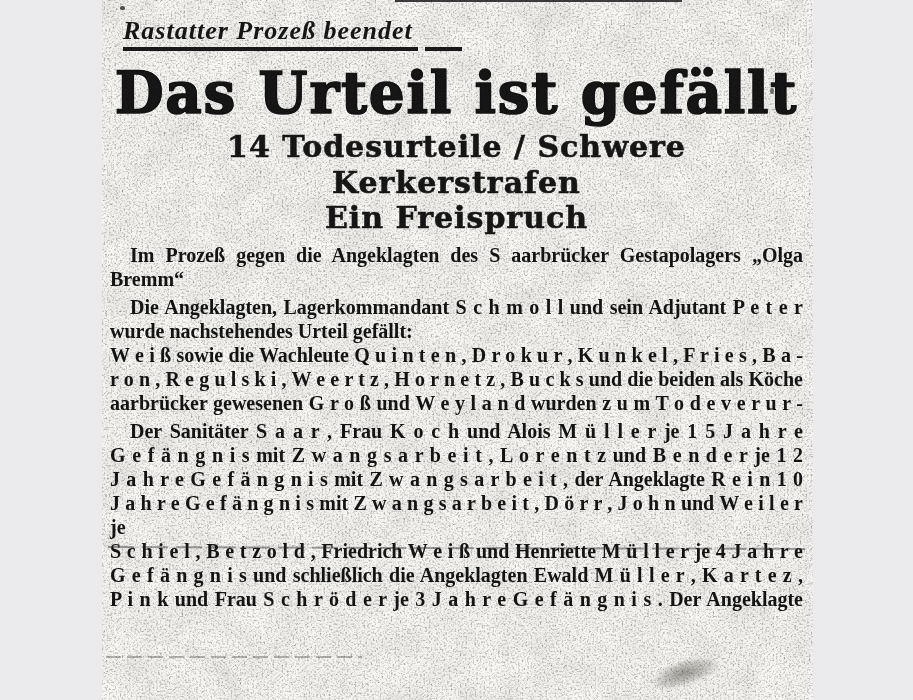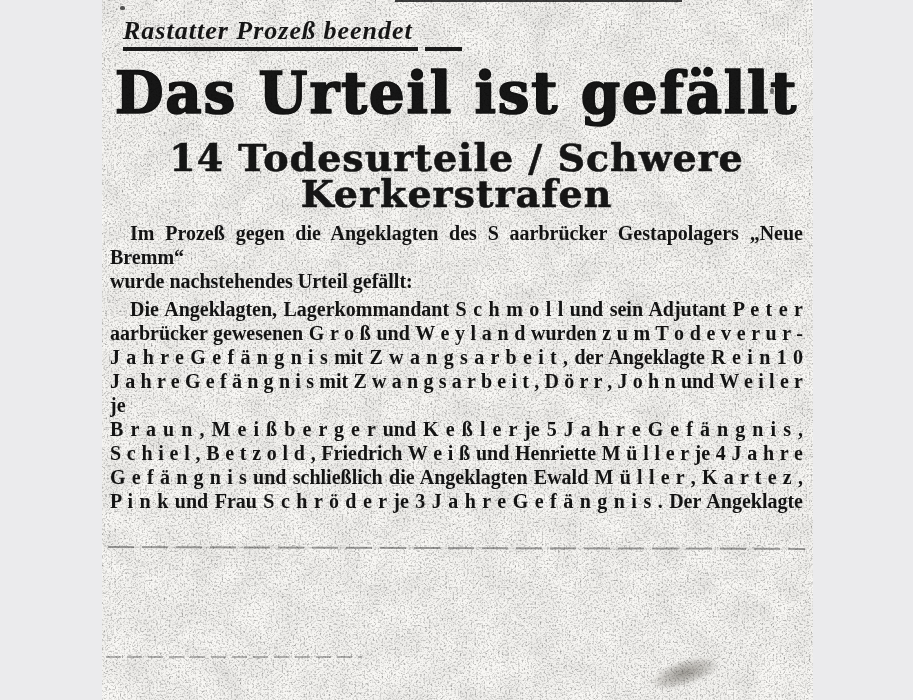--- a/index.html
+++ b/index.html
@@ -34,21 +34,21 @@
     font-size:56px;font-weight:bold;line-height:70px;letter-spacing:2px;
     -webkit-text-stroke:1.6px #141414;text-shadow:1px 0 0 #141414;
     transform:scaleY(1.04);
   }
 
   
   .subhead{
     text-align:center;font-family:"DejaVu Serif","Liberation Serif",serif;
     font-weight:bold;-webkit-text-stroke:.6px #161616;
   }
-  .subhead1{margin-top:13px;font-size:38px;line-height:36px;letter-spacing:1px;}
+  .subhead1{margin-top:2px;font-size:30px;line-height:36px;letter-spacing:1px;}
   .subhead2{font-size:30px;line-height:33px;letter-spacing:1px;}
 
   
   .article-body{margin-top:9px;font-size:20px;font-weight:700;line-height:24px;color:#151515;}
   .bodyline{text-align:justify;text-align-last:justify;}
   .bodyline.noStretch{text-align-last:left;}
   .bodyline.indent{text-indent:20px;}
   .bodyline.para{margin-top:4px;}
 
   
@@ -88,29 +88,33 @@
 
       <div class="kicker">Rastatter Prozeß beendet</div>
       <div class="kicker-underline">
         <div class="seg seg1"></div>
         <div class="seg seg2"></div>
       </div>
 
       <div class="headline">Das Urteil ist gefällt</div>
 
       <div class="subhead subhead1">14 Todesurteile / Schwere Kerkerstrafen</div>
+      <div class="subhead subhead2">Ein Freispruch</div>
 
       <div class="article-body">
-        <div class="bodyline indent">Im Prozeß gegen die Angeklagten des S aarbrücker Gestapolagers „Neue Bremm“</div>
+        <div class="bodyline indent">Im Prozeß gegen die Angeklagten des S aarbrücker Gestapolagers „Olga Bremm“</div>
+        <div class="bodyline indent para">Die Angeklagten, Lagerkommandant S c h m o l l und sein Adjutant P e t e r</div>
         <div class="bodyline noStretch">wurde nachstehendes Urteil gefällt:</div>
-        <div class="bodyline indent para">Die Angeklagten, Lagerkommandant S c h m o l l und sein Adjutant P e t e r</div>
+        <div class="bodyline">W e i ß sowie die Wachleute Q u i n t e n , D r o k u r , K u n k e l , F r i e s , B a -</div>
+        <div class="bodyline">r o n , R e g u l s k i , W e e r t z , H o r n e t z , B u c k s und die beiden als Köche</div>
         <div class="bodyline">aarbrücker gewesenen G r o ß und W e y l a n d wurden z u m T o d e v e r u r -</div>
+        <div class="bodyline indent para">Der Sanitäter S a a r , Frau K o c h und Alois M ü l l e r je 1 5 J a h r e</div>
+        <div class="bodyline">G e f ä n g n i s mit Z w a n g s a r b e i t , L o r e n t z und B e n d e r je 1 2</div>
         <div class="bodyline">J a h r e G e f ä n g n i s mit Z w a n g s a r b e i t , der Angeklagte R e i n 1 0</div>
         <div class="bodyline">J a h r e G e f ä n g n i s mit Z w a n g s a r b e i t , D ö r r , J o h n und W e i l e r je</div>
-        <div class="bodyline">B r a u n , M e i ß b e r g e r und K e ß l e r je 5 J a h r e G e f ä n g n i s ,</div>
         <div class="bodyline">S c h i e l , B e t z o l d , Friedrich W e i ß und Henriette M ü l l e r je 4 J a h r e</div>
         <div class="bodyline">G e f ä n g n i s und schließlich die Angeklagten Ewald M ü l l e r , K a r t e z ,</div>
         <div class="bodyline">P i n k und Frau S c h r ö d e r je 3 J a h r e G e f ä n g n i s . Der Angeklagte</div>
 
       </div>
 
     </div>
 
     <div class="artifact-underline"></div>
     <div class="artifact-pencil"></div>

